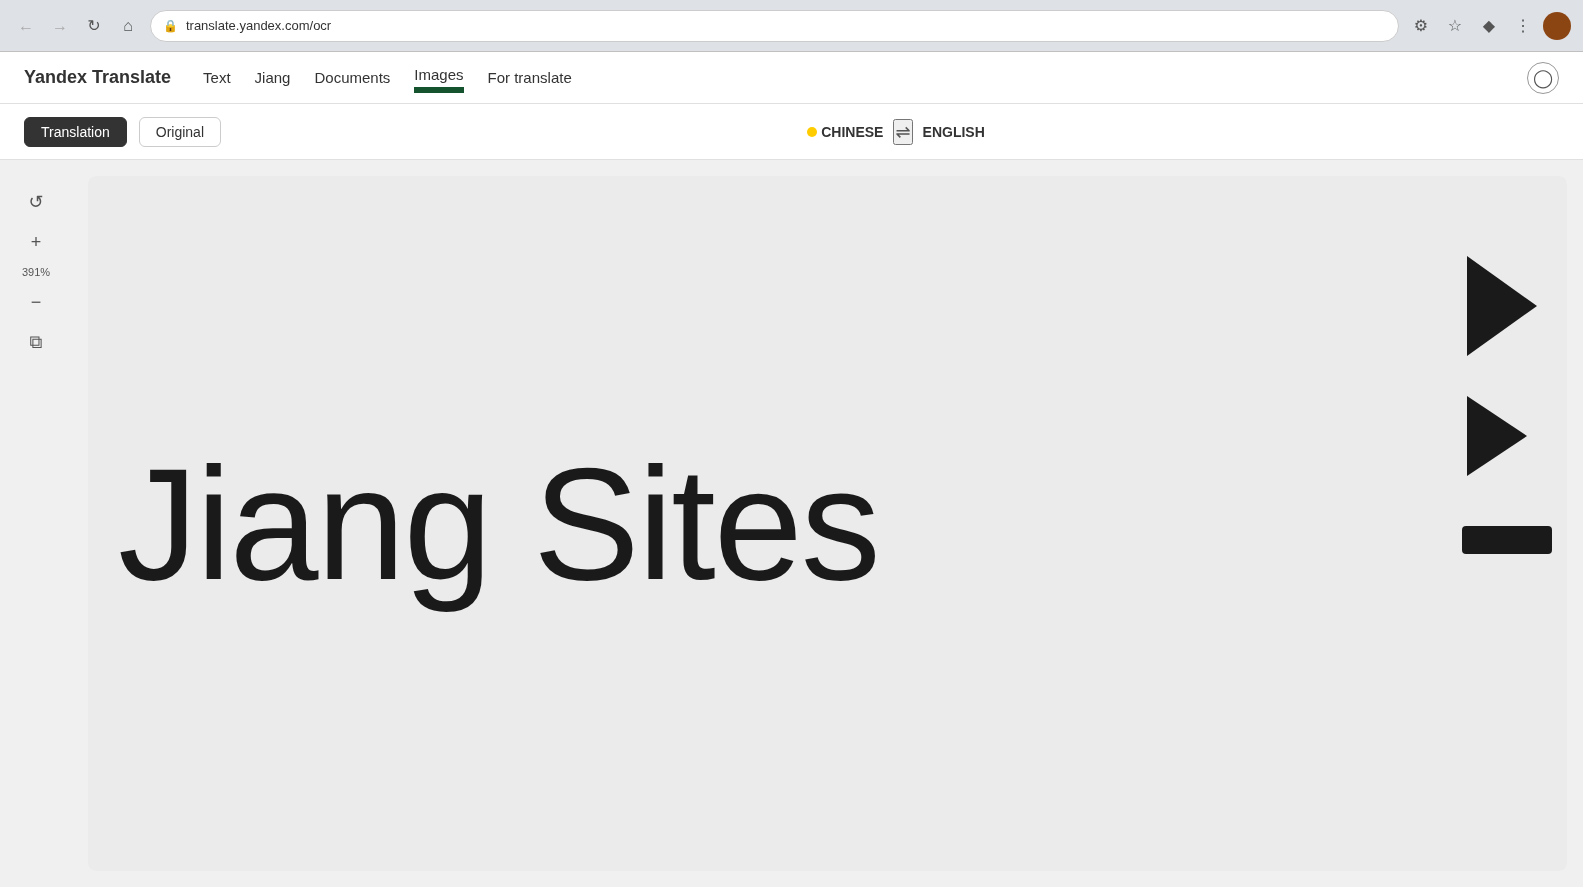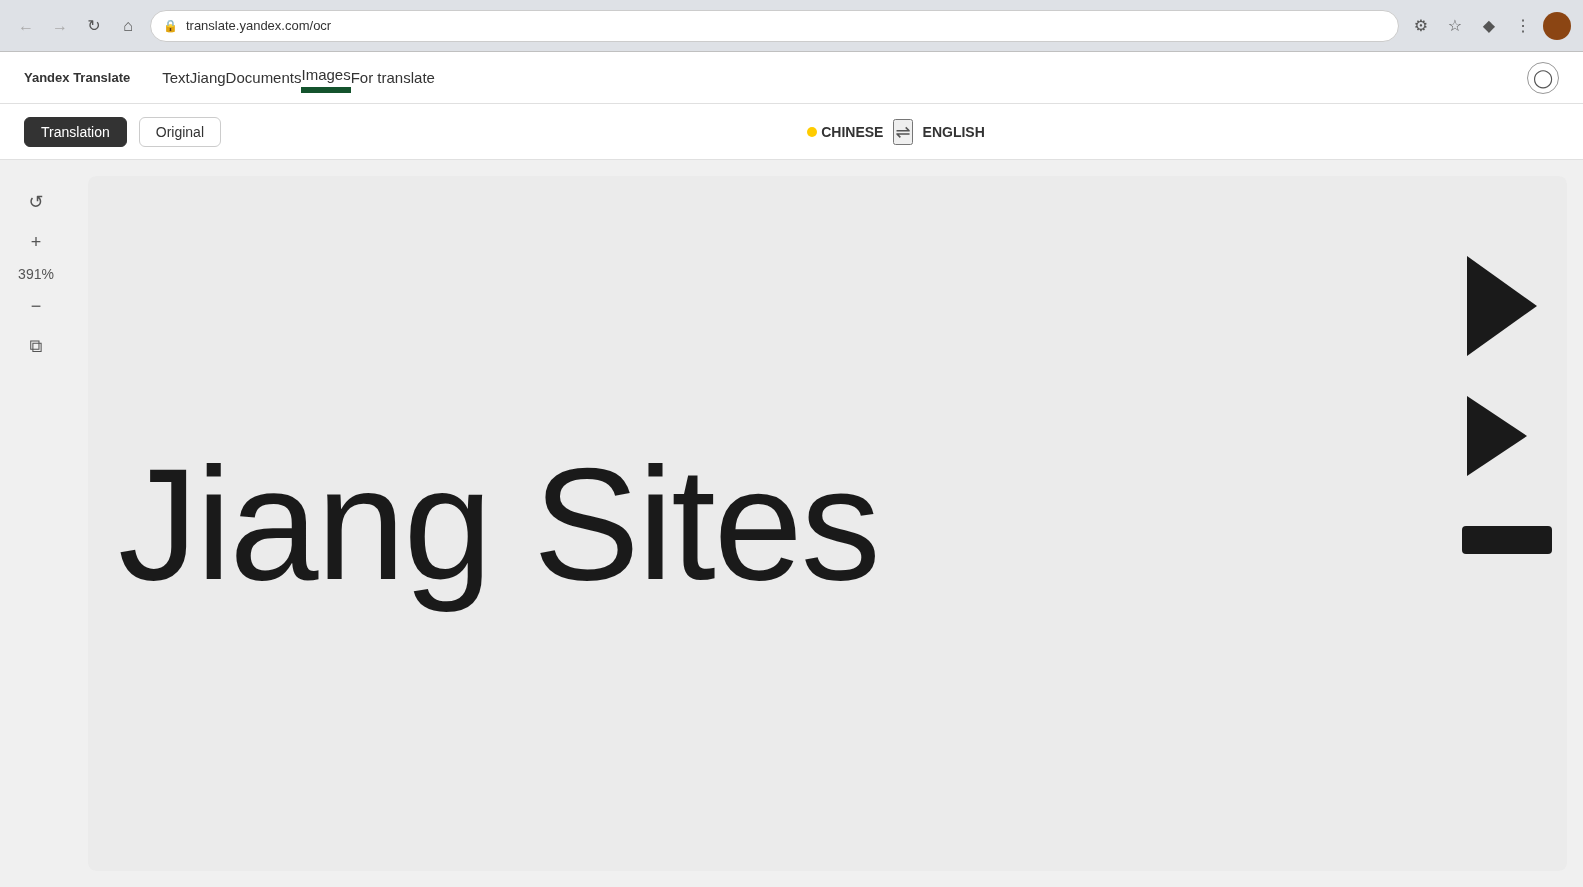--- a/index.html
+++ b/index.html
@@ -73,28 +73,29 @@
     .app-header {
       background: white;
       height: 52px;
       display: flex;
       align-items: center;
       padding: 0 24px;
       border-bottom: 1px solid #e0e0e0;
       gap: 32px;
     }
     .app-logo {
-      font-size: 13px;
+      font-size: 18px;
       font-weight: bold;
       color: #333;
       white-space: nowrap;
     }
     .nav-links {
       display: flex;
       align-items: center;
+      gap: 24px;
       flex: 1;
     }
     .nav-link {
       font-size: 15px;
       color: #333;
       text-decoration: none;
       cursor: pointer;
       padding: 4px 0;
     }
     .nav-link.active {
@@ -225,21 +226,21 @@
       width: 36px; height: 36px;
       border-radius: 8px;
       border: none;
       background: transparent;
       cursor: pointer;
       display: flex; align-items: center; justify-content: center;
       color: #555;
       font-size: 18px;
     }
     .zoom-level {
-      font-size: 14px;
+      font-size: 11px;
       color: #555;
       font-weight: 500;
       padding: 2px 4px;
       text-align: center;
     }
 
     
     .image-area {
       flex: 1;
       margin: 0 16px;

